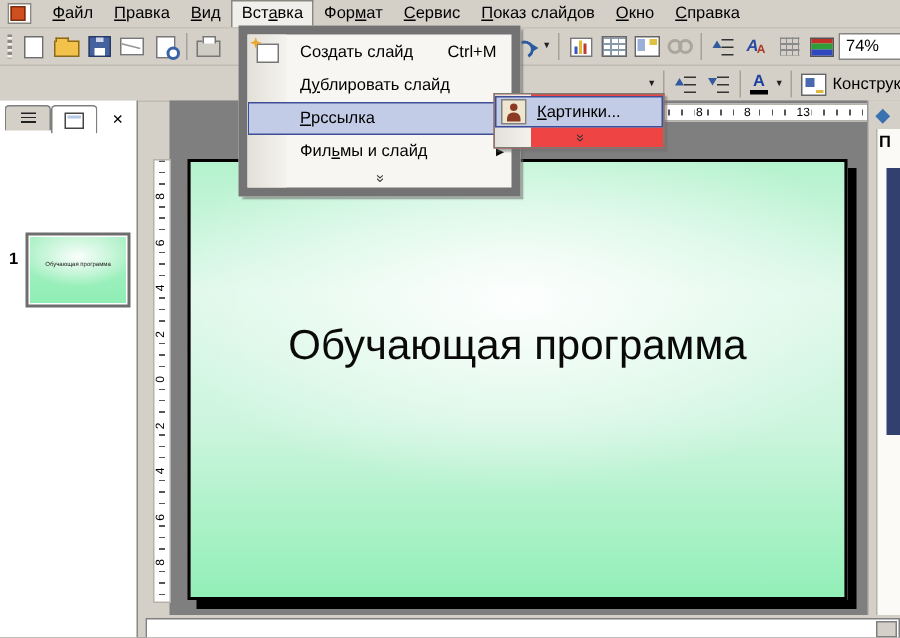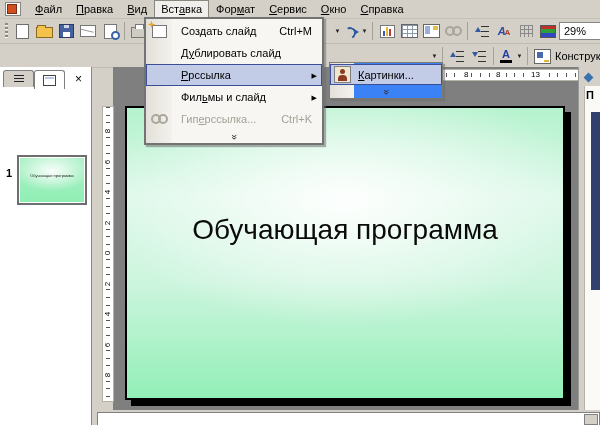--- a/index.html
+++ b/index.html
@@ -113,21 +113,21 @@
   .tphead{position:absolute;left:586px;top:89px;font-weight:bold}
   .tpbtn{position:absolute;left:580px;top:70px;width:16px;height:15px;display:flex;align-items:center;justify-content:center}
   .i-diamond{width:7px;height:7px;background:#3a72b0;transform:rotate(45deg)}
 
   
   #bottomstrip{position:absolute;left:0;top:410px;width:600px;height:15px}
   .noteswhite{position:absolute;left:97px;top:2px;width:501px;height:12px;background:#fff;border:1px solid #808080}
   .notesbtn{position:absolute;left:584px;top:4px;width:12px;height:9px;background:#d4d0c8;border:1px solid #808080}
 
   
-  #insertmenu{position:absolute;left:144px;top:17px;width:176px;background:#f7f6f3;border:2px solid #737373;
+  #insertmenu{position:absolute;left:159px;top:17px;width:176px;background:#f7f6f3;border:6px solid #737373;
               box-shadow:2px 2px 1px rgba(110,110,110,.55);z-index:40;padding:1px 0}
   #insertmenu::before{content:"";position:absolute;left:0;top:0;width:26px;height:100%;
               background:linear-gradient(to right,#e3e0d9,#f4f2ed)}
   .mrow{position:relative;height:22px;display:flex;align-items:center}
   .micon{width:26px;flex:none;display:flex;align-items:center;justify-content:center;position:relative;z-index:1}
   .mlabel{padding-left:9px;position:relative;z-index:1;white-space:nowrap}
   .mshort{margin-left:auto;padding-right:10px;position:relative;z-index:1}
   .marrow{position:absolute;right:5px;font-size:7px;line-height:7px;z-index:1}
   .mrow.hl{background:#c3cce6;box-shadow:inset 0 0 0 1px #3e4e96}
   .mrow.disabled .mlabel,.mrow.disabled .mshort{color:#a5a196}
@@ -139,38 +139,39 @@
   .i-newslide::before{content:"";position:absolute;left:-5px;top:-5px;width:8px;height:8px;background:#eda72c;
       clip-path:polygon(50% 0,62% 38%,100% 50%,62% 62%,50% 100%,38% 62%,0 50%,38% 38%)}
   .i-clipart{width:15px;height:15px;background:#efe6cf;border:1px solid #808080;position:relative}
   .i-clipart::before{content:"";position:absolute;left:5px;top:2px;width:5px;height:5px;border-radius:50%;background:#8c3a24}
   .i-clipart::after{content:"";position:absolute;left:3px;top:8px;width:9px;height:6px;background:#8c3a24;border-radius:4px 4px 0 0}
   .i-picture{width:15px;height:13px;background:#f6ecc0;border:1px solid #808080;position:relative;overflow:hidden}
   .i-picture::before{content:"";position:absolute;right:2px;top:1px;width:4px;height:4px;background:#e8a020;border-radius:50%}
   .i-picture::after{content:"";position:absolute;left:1px;bottom:0;border-left:6px solid transparent;border-right:6px solid transparent;border-bottom:6px solid #4e8f4e}
 
   
-  #picsubmenu{position:absolute;left:329px;top:62px;width:112px;background:#3b82f6;border:1px solid #7d7a72;
+  #picsubmenu{position:absolute;left:329px;top:62px;width:112px;background:#ef4444;border:1px solid #7d7a72;
               box-shadow:2px 2px 1px rgba(110,110,110,.55);z-index:50;padding:1px 0}
   #picsubmenu::before{content:"";position:absolute;left:0;top:0;width:24px;height:100%;
               background:linear-gradient(to right,#e3e0d9,#f4f2ed)}
   #picsubmenu .mrow{height:21px}
   #picsubmenu .micon{width:24px}
 </style>
 </head>
 <body>
 
 <div id="menubar">
   <span class="appicon"></span>
   <span class="mi"><span class="u">Ф</span><span>айл</span></span>
   <span class="mi"><span class="u">П</span><span>равка</span></span>
   <span class="mi"><span class="u">В</span><span>ид</span></span>
   <span class="mi active"><span>Вст</span><span class="u">а</span><span>вка</span></span>
   <span class="mi"><span>Фор</span><span class="u">м</span><span>ат</span></span>
   <span class="mi"><span class="u">С</span><span>ервис</span></span>
+  <span class="mi"><span class="u">П</span><span>оказ слайдов</span></span>
   <span class="mi"><span class="u">О</span><span>кно</span></span>
   <span class="mi"><span class="u">С</span><span>правка</span></span>
 </div>
 
 <div id="tb1">
   <div class="tgrp" style="left:2px">
     <span class="grip"></span>
     <span class="tbtn">
         <span class="i-new"></span>
       </span>
@@ -231,21 +232,21 @@
         <span class="i-grid"></span>
       </span>
     <span class="tbtn">
         <span class="i-colors">
           <i style="background:#c03028"></i>
           <i style="background:#2f9e38"></i>
           <i style="background:#2f48c0"></i>
         </span>
       </span>
     <span class="zoombox">
-        <span>29%</span>
+        <span>74%</span>
       </span>
   </div>
 </div>
 
 <div id="tb2">
   <div class="tgrp" style="left:430px">
     <span class="dd">▼</span>
     <span class="sep"></span>
     <span class="tbtn">
         <span class="i-spacing"></span>
@@ -339,30 +340,20 @@
   <div class="mrow hl">
     <span class="micon"></span>
     <span class="mlabel"><span></span><span class="u">Р</span><span>рссылка</span></span>
     <span class="marrow">▶</span>
   </div>
   <div class="mrow">
     <span class="micon"></span>
     <span class="mlabel"><span>Фил</span><span class="u">ь</span><span>мы и слайд</span></span>
     <span class="marrow">▶</span>
   </div>
-  <div class="mrow disabled">
-    <span class="micon">
-        <span class="i-chain">
-          <i></i>
-          <i></i>
-        </span>
-      </span>
-    <span class="mlabel"><span>Гип</span><span class="u">е</span><span>рссылка...</span></span>
-    <span class="mshort">Ctrl+K</span>
-  </div>
   <div class="chevrow">
       <span class="chev">»</span>
     </div>
 </div>
 
 <div id="picsubmenu">
   <div class="mrow hl">
     <span class="micon">
         <span class="i-clipart"></span>
       </span>

